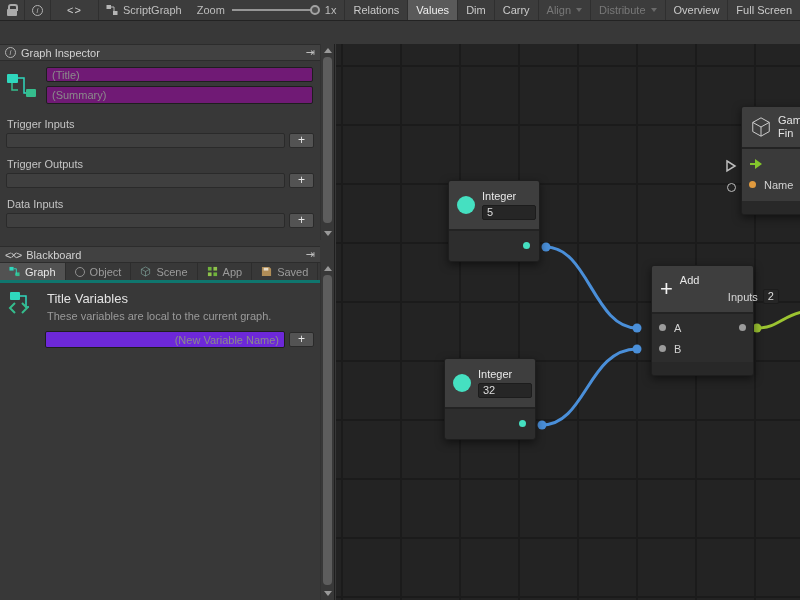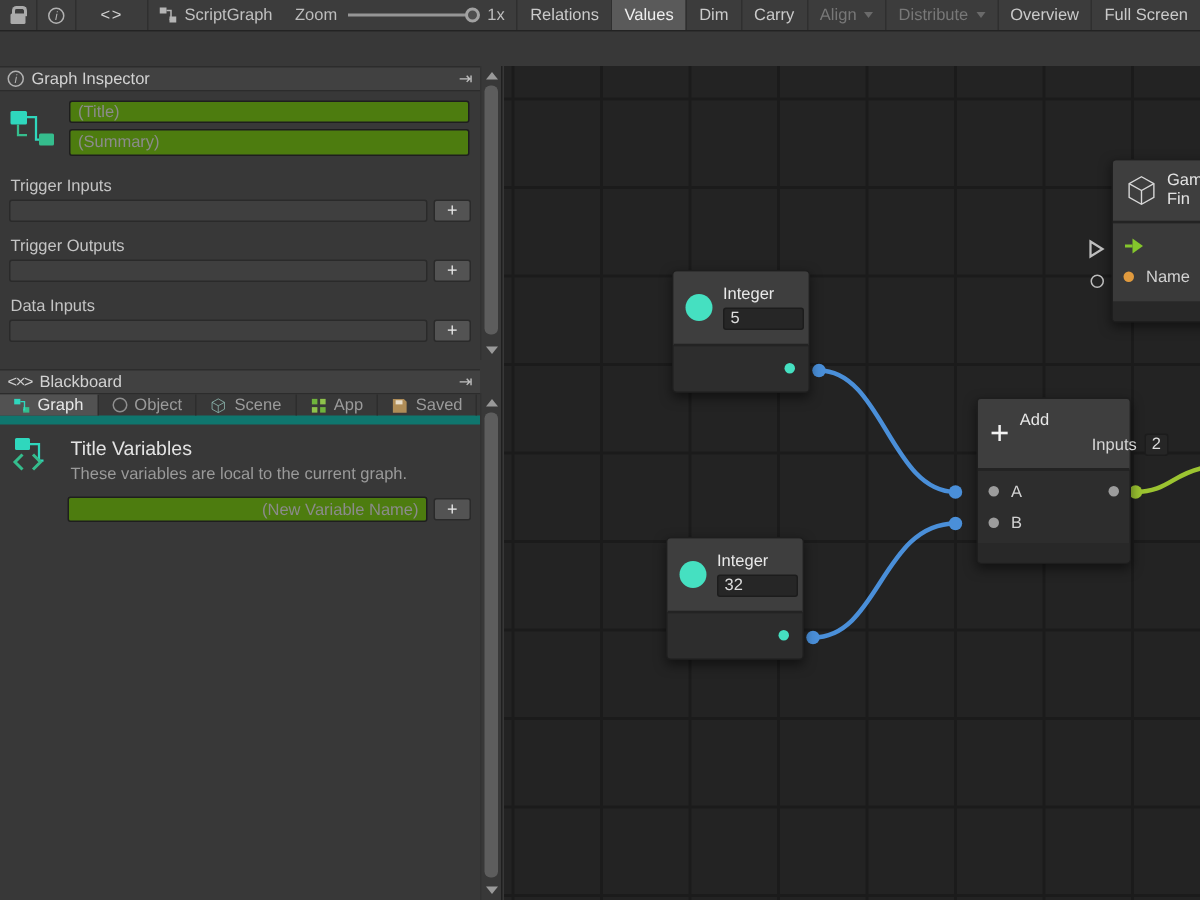--- a/index.html
+++ b/index.html
@@ -41,42 +41,42 @@
                 border-right:1px solid #1f1f1f; }
   .panel-main { position:absolute; left:0; top:0; width:320px; }
   .bar { height:17px; background:#414141; border-top:1px solid #2c2c2c; border-bottom:1px solid #2c2c2c;
          display:flex; align-items:center; gap:5px; padding:0 5px; color:#d2d2d2; }
   .bar .grow { flex:1; }
   .dock { color:#bdbdbd; font-size:11px; }
   .bb-icon { color:#cfcfcf; letter-spacing:-1px; }
 
   .tblock { display:flex; gap:7px; padding:6px 7px 4px 5px; align-items:center; }
   .fields { flex:1; display:flex; flex-direction:column; gap:4px; }
-  input.u { background:#4d7c0f; border:1px solid #1e1e1e; border-radius:2px; color:#cccccc;
+  input.u { background:#701a75; border:1px solid #1e1e1e; border-radius:2px; color:#cccccc;
             font:11px "Liberation Sans",sans-serif; padding:1px 5px; height:15px; width:100%; outline:none; }
   input.u::placeholder { color:#8b8b8b; }
   input.summary { height:18px; }
 
   .sec-label { padding:10px 6px 3px 7px; color:#c4c4c4; }
   .sec-row { display:flex; gap:4px; padding:0 6px; align-items:center; }
   .empty-list { flex:1; height:15px; background:#3f3f3f; border:1px solid #2a2a2a; border-radius:2px; }
   .plus-btn { width:25px; height:15px; background:#535353; border:1px solid #2a2a2a; border-radius:2px;
               color:#e8e8e8; text-align:center; line-height:13px; font-size:12px; flex:none; }
 
   .bb-bar { margin-top:18px; }
-  .tabs { display:flex; height:20px; background:#383838; border-bottom:6px solid #0f766e; }
+  .tabs { display:flex; height:20px; background:#383838; border-bottom:3px solid #0f766e; }
   .tabbtn { display:flex; align-items:center; gap:5px; padding:0 9px; border-right:1px solid #2d2d2d; color:#9b9b9b; }
   .tabbtn.active { background:#525252; color:#e8e8e8; }
   .obj-icon { width:10px; height:10px; border:1px solid #8f8f8f; border-radius:50%; }
 
   .vars { display:flex; gap:9px; padding:8px 8px 4px 8px; align-items:flex-start; }
   .vtitle { font-size:13px; color:#e3e3e3; margin-bottom:4px; }
   .vdesc { font-size:11px; color:#9a9a9a; }
   .newvar { display:flex; gap:4px; padding:5px 6px; align-items:center; }
-  input.nv { flex:1; text-align:right; background:#4d7c0f; height:17px;margin-left:39px; }
+  input.nv { flex:1; text-align:right; background:#6d28d9; height:17px;margin-left:39px; }
 
   
   .scrollbar { position:absolute; width:14px; right:0; background:#383838; border-left:1px solid #323232; }
   .sb-insp { top:0; height:196px; }
   .sb-bb { top:218px; bottom:0; }
   .sb-thumb { position:absolute; left:2px; width:9px; background:#5d5d5d; border-radius:4px; }
   .tri-up { position:absolute; top:4px; left:3px; width:0; height:0; border-left:4px solid transparent;
             border-right:4px solid transparent; border-bottom:5px solid #999; }
   .tri-down { position:absolute; bottom:4px; left:3px; width:0; height:0; border-left:4px solid transparent;
               border-right:4px solid transparent; border-top:5px solid #999; }

